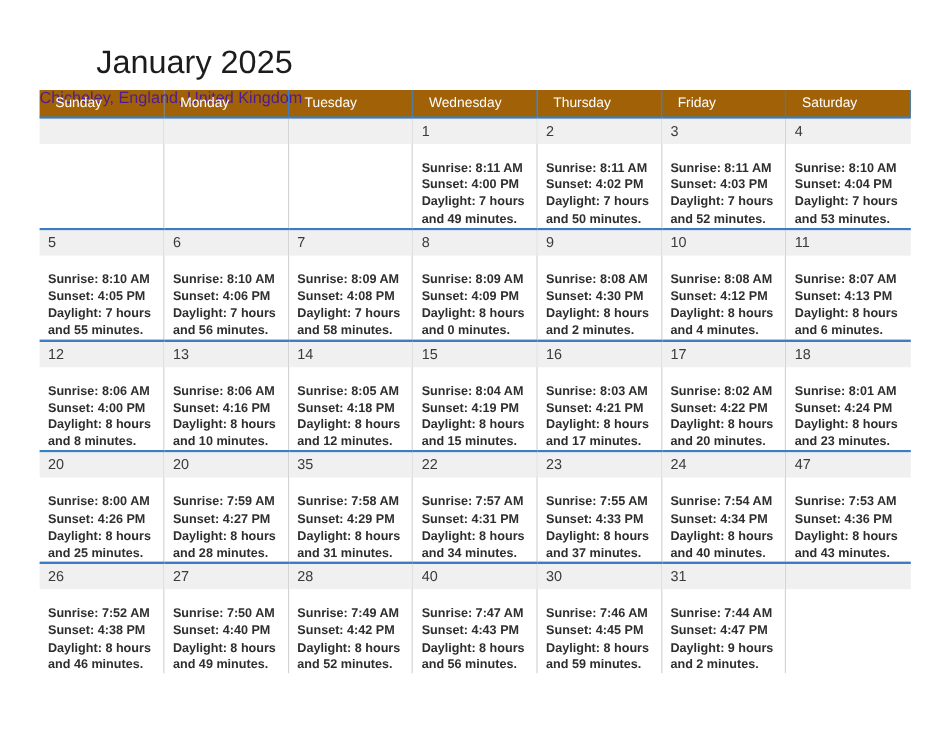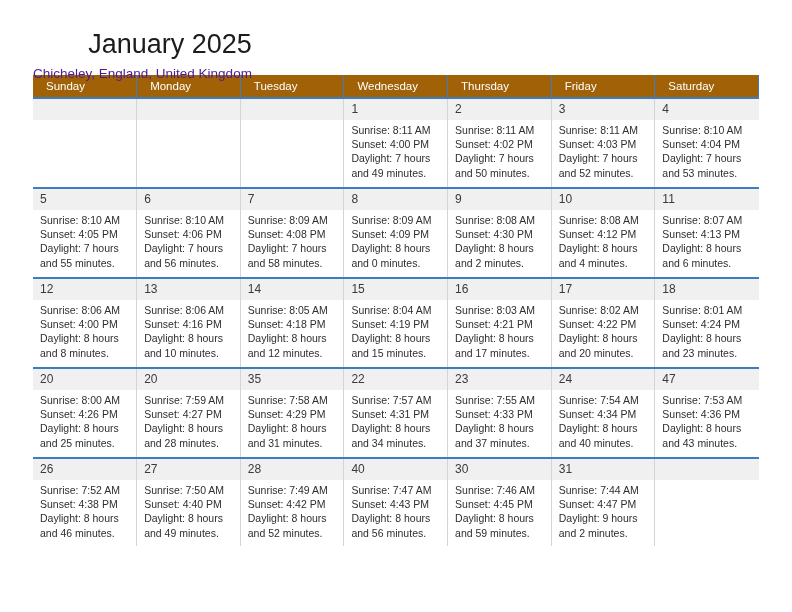--- a/index.html
+++ b/index.html
@@ -65,21 +65,21 @@
   }
   .title-wrap {
     text-align: right;
     padding-top: 2px;
   }
   .cal-title {
     font-size: 27px;
     color: #1c1c1c;
     line-height: 1.05;
     font-weight: normal;
-    margin: 0;
+    margin: 8px;
   }
   .cal-subtitle {
     font-size: 13.5px;
     color: #4c1d95;
     margin: 9px 0 0 0;
     line-height: 1;
   }
 
   
   .calendar {
@@ -114,24 +114,25 @@
   }
   .daynum {
     background: #f0f0f0;
     font-size: 12px;
     color: #3a3a3a;
     padding: 3px 0 3px 7px;
     line-height: 1.25;
     height: 21px;
   }
   .dayinfo {
-    padding: 3px 6px 0 7px;
+    padding: 13px 6px 0 7px;
     font-size: 10.5px;
     line-height: 14.2px;
     color: #2e2e2e;
+    font-weight: bold;
   }
   .dayinfo div { white-space: nowrap; }
   .empty .daynum { background: #f0f0f0; }
   .empty .dayinfo { }
 </style>
 </head>
 <body>
 
 <div class="page">
 

